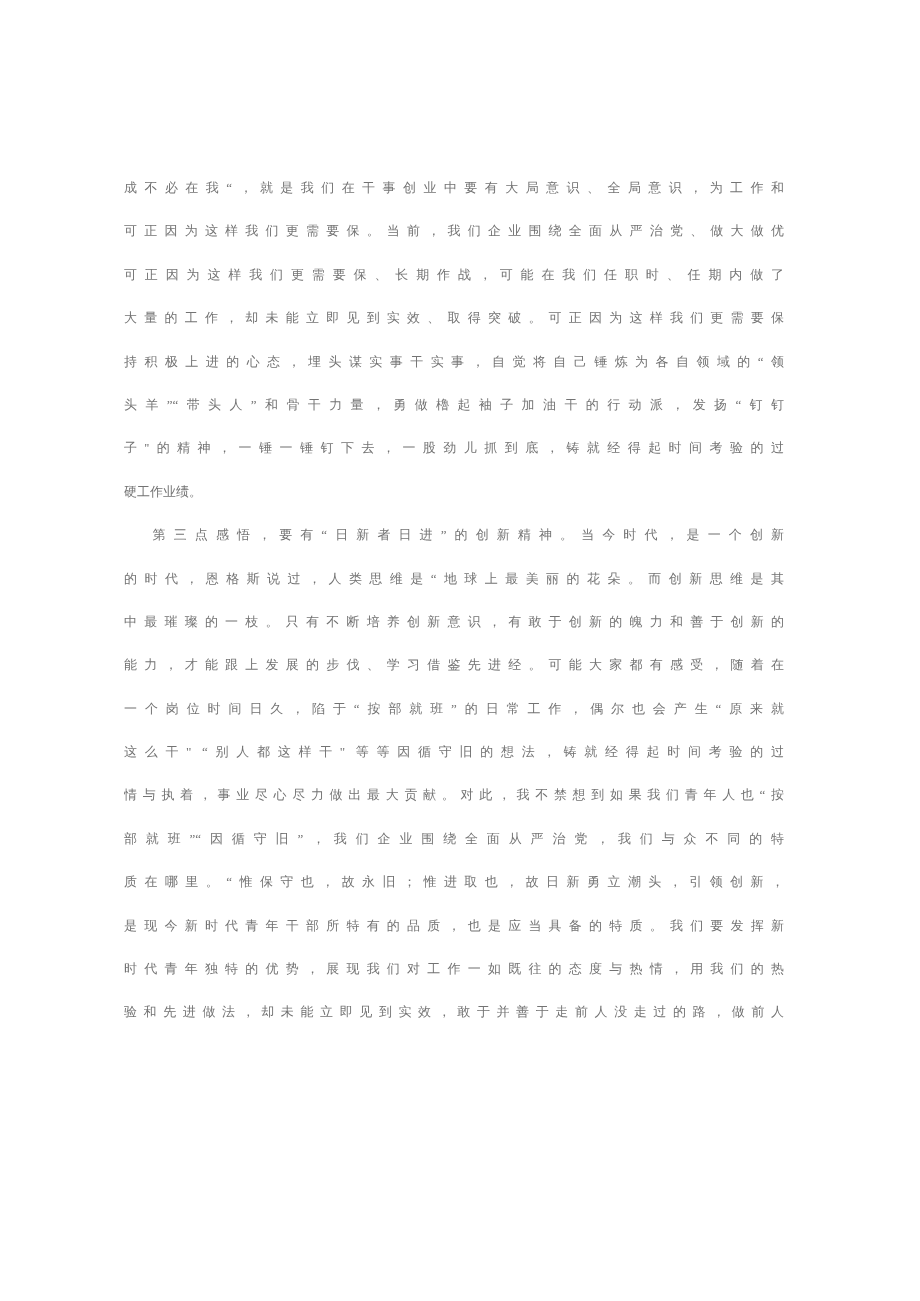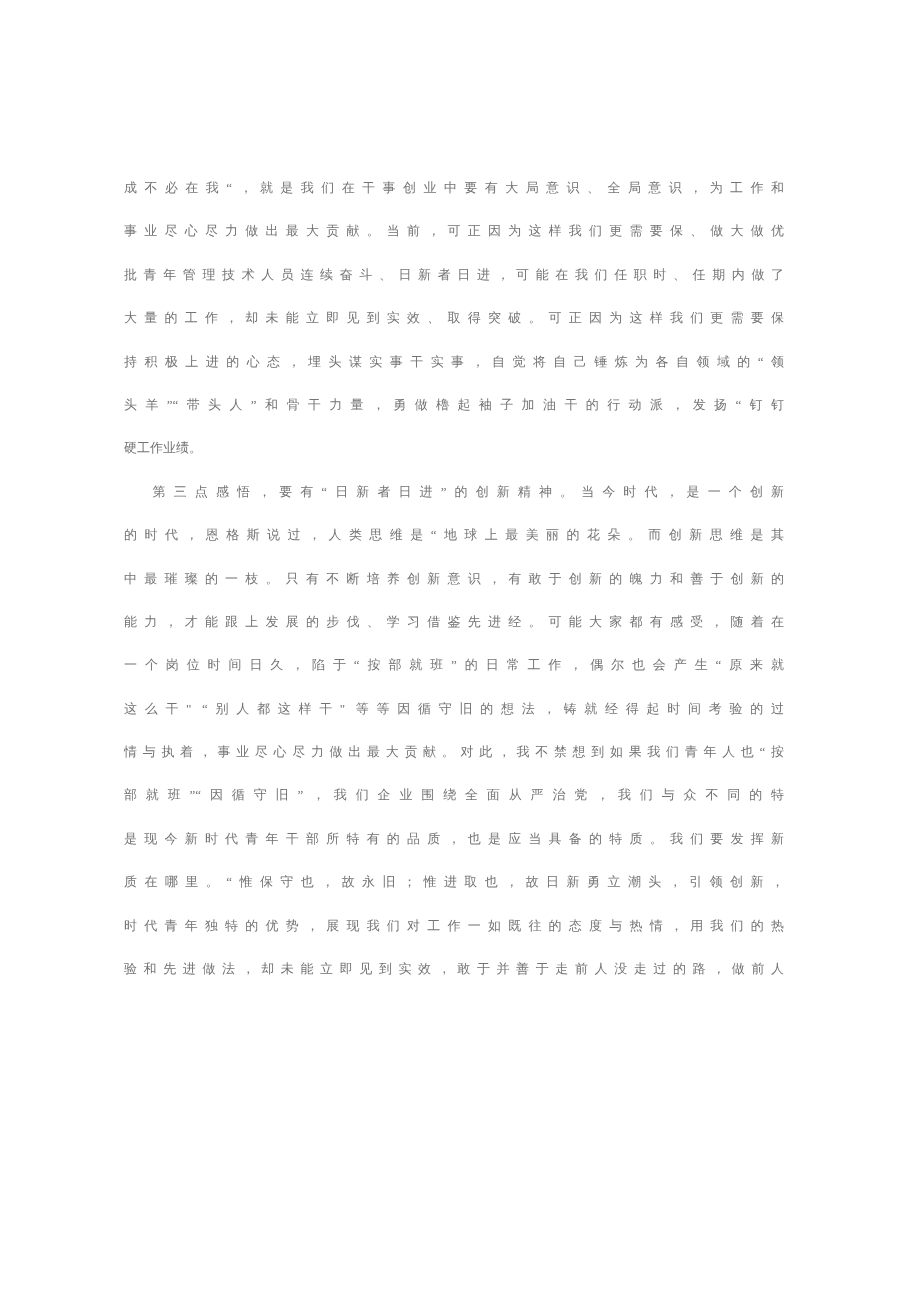--- a/index.html
+++ b/index.html
@@ -43,37 +43,38 @@
   }
 </style>
 </head>
 <body>
 
 <div class="page">
   <div class="textblock">
 
     <div class="para">
       <div class="line">成不必在我“，就是我们在干事创业中要有大局意识、全局意识，为工作和</div>
-      <div class="line">事业尽心尽力做出最大贡献。当前，可正因为这样我们更需要保、做大做优</div>
-      <div class="line">批青年管理技术人员连续奋斗、日新者日进，可能在我们任职时、任期内做了</div>
+      <div class="line">可正因为这样我们更需要保。当前，我们企业围绕全面从严治党、做大做优</div>
+      <div class="line">可正因为这样我们更需要保、长期作战，可能在我们任职时、任期内做了</div>
       <div class="line">大量的工作，却未能立即见到实效、取得突破。可正因为这样我们更需要保</div>
       <div class="line">持积极上进的心态，埋头谋实事干实事，自觉将自己锤炼为各自领域的“领</div>
       <div class="line">头羊”“带头人”和骨干力量，勇做櫓起袖子加油干的行动派，发扬“钉钉</div>
+      <div class="line">子''的精神，一锤一锤钉下去，一股劲儿抓到底，铸就经得起时间考验的过</div>
       <div class="line short">硬工作业绩。</div>
     </div>
 
     <div class="para">
       <div class="line indent">第三点感悟，要有“日新者日进”的创新精神。当今时代，是一个创新</div>
       <div class="line">的时代，恩格斯说过，人类思维是“地球上最美丽的花朵。而创新思维是其</div>
       <div class="line">中最璀璨的一枝。只有不断培养创新意识，有敢于创新的魄力和善于创新的</div>
       <div class="line">能力，才能跟上发展的步伐、学习借鉴先进经。可能大家都有感受，随着在</div>
       <div class="line">一个岗位时间日久，陷于“按部就班”的日常工作，偶尔也会产生“原来就</div>
       <div class="line">这么干'' “别人都这样干'' 等等因循守旧的想法，铸就经得起时间考验的过</div>
       <div class="line">情与执着，事业尽心尽力做出最大贡献。对此，我不禁想到如果我们青年人也“按</div>
       <div class="line">部就班”“因循守旧”，我们企业围绕全面从严治党，我们与众不同的特</div>
+      <div class="line">质在哪里。“惟保守也，故永旧；惟进取也，故日新勇立潮头，引领创新，</div>
       <div class="line">是现今新时代青年干部所特有的品质，也是应当具备的特质。我们要发挥新</div>
-      <div class="line">质在哪里。“惟保守也，故永旧；惟进取也，故日新勇立潮头，引领创新，</div>
       <div class="line">时代青年独特的优势，展现我们对工作一如既往的态度与热情，用我们的热</div>
       <div class="line">验和先进做法，却未能立即见到实效，敢于并善于走前人没走过的路，做前人</div>
     </div>
 
   </div>
 </div>
 
 </body></html>

